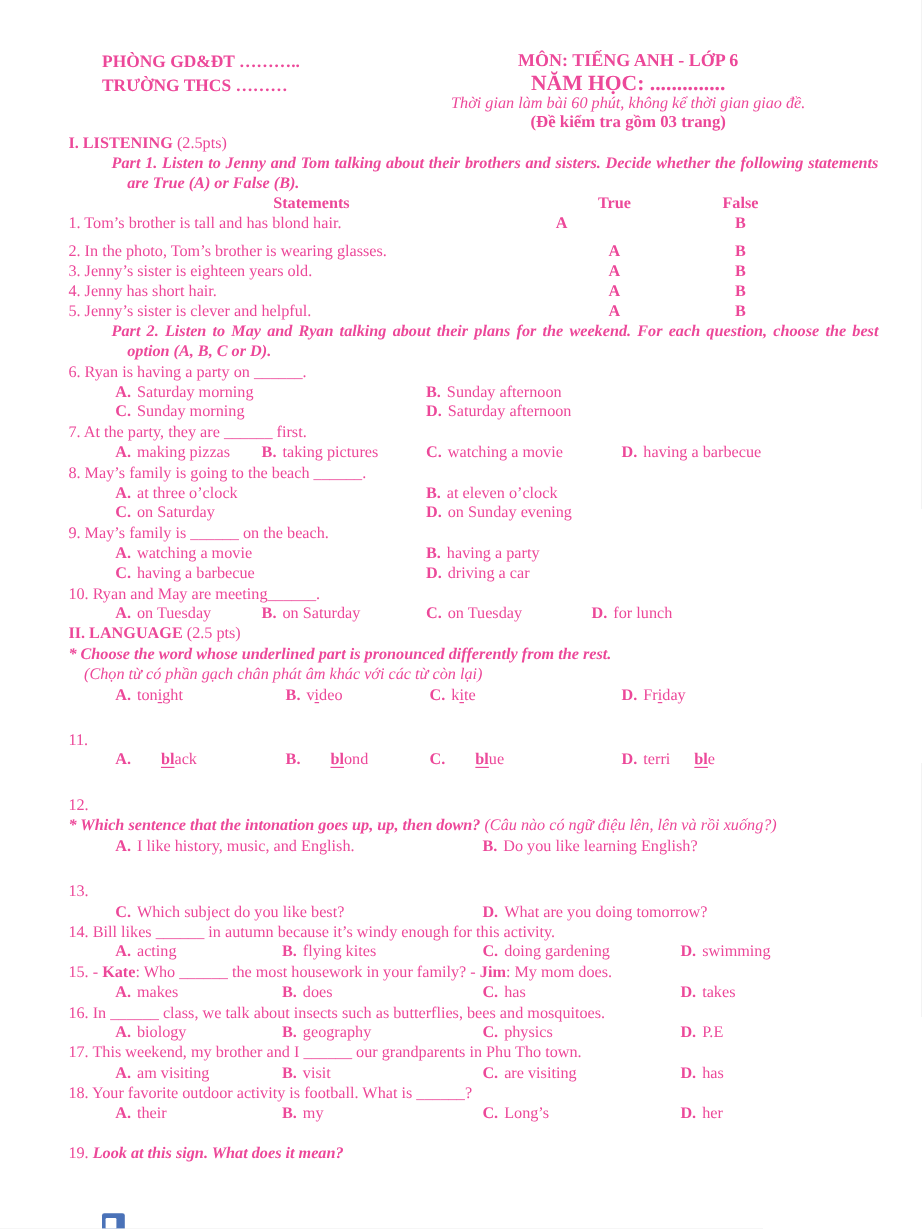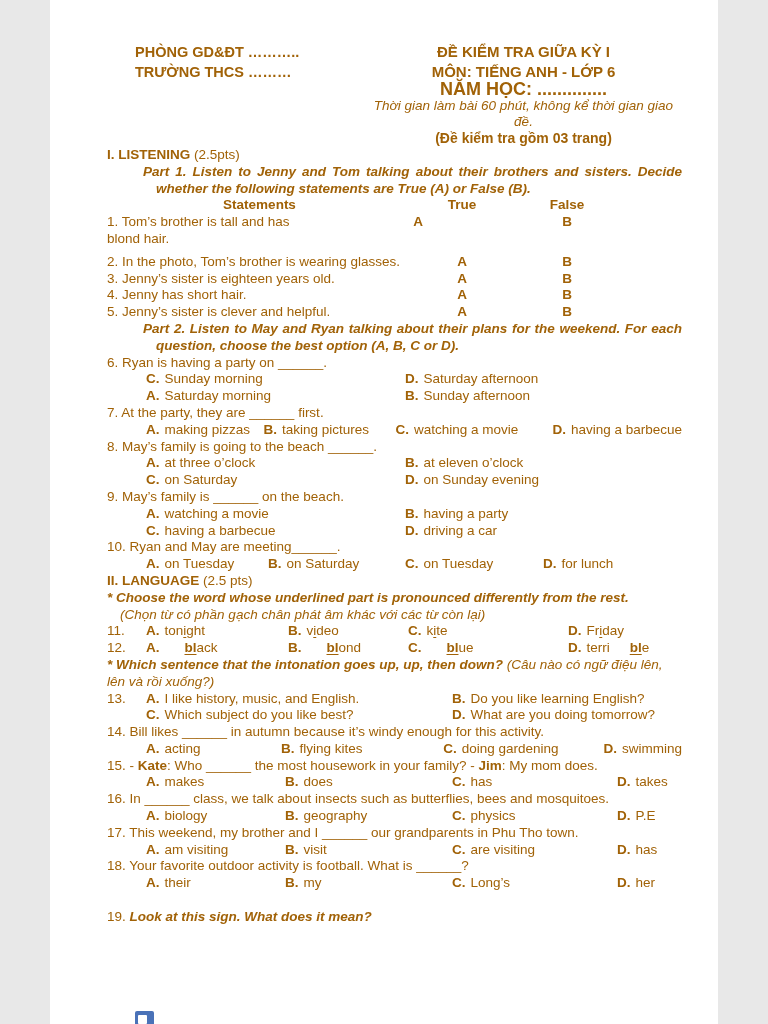--- a/index.html
+++ b/index.html
@@ -1,19 +1,19 @@
 <!DOCTYPE html>
 <html><head>
 <meta charset="utf-8">
 <style>
   html,body{margin:0;padding:0;background:#e8e8e8;}
   .page{
-    width:668px;height:1024px;background:#ffffff;position:relative;overflow:hidden;
-    font-family:Liberation Sans, sans-serif;
-    font-size:13.5px;color:#a16207;margin:0 auto;
+    width:768px;height:1024px;background:#ffffff;position:relative;overflow:hidden;
+    font-family:Liberation Serif, serif;
+    font-size:13.5px;color:#ec4899;margin:0 auto;
   }
   .content{padding:42px 36px 0 57px;}
   
   .hdr{display:flex;}
   .hdr-left{width:230px;padding-left:28px;font-weight:bold;font-size:14.5px;line-height:20px;white-space:nowrap;}
   .hdr-right{flex:1;text-align:center;}
   .t1{font-weight:bold;font-size:15px;line-height:20px;}
   .t2{font-weight:bold;font-size:15px;line-height:19px;}
   .t3{font-weight:bold;font-size:18px;line-height:17px;}
   .t4{font-style:italic;font-size:13.5px;line-height:16px;}
@@ -30,21 +30,21 @@
   .tfrow{display:flex;margin-right:60px;line-height:16.8px;}
   .stmt{flex:1;}
   .stmt-h{flex:1;text-align:center;font-weight:bold;}
   .tc{width:100px;text-align:center;}
   .fc{width:110px;text-align:center;}
   .tfb{font-weight:bold;}
   .gap6{margin-bottom:6px;gap:44px;}
   
   .orow{display:flex;padding-left:39px;line-height:16.8px;}
   .orow.withnum{padding-left:0;}
-  .numc{width:39px;}
+  .numc{width:39px;margin-top:38px;}
   .lbl{font-weight:bold;margin-right:5px;}
   .cell{white-space:nowrap;}
   .c122{width:122px}.c137{width:137px}.c163{width:163px}.c138{width:138px}
   .c142{width:142px}.c120{width:120px}.c160{width:160px}
   .c139{width:139px}.c167{width:167px}.c165{width:165px}
   .c259{width:259px}.c306{width:306px}
   .fx{flex:1;}
   .ul{text-decoration:underline;text-underline-offset:2px;}
   .bu{font-weight:bold;margin-left:20px;}
   .q19{margin-top:17px;}
@@ -57,21 +57,20 @@
 
 <div class="page">
   <div class="content">
 
     <div class="hdr">
       <div class="hdr-left">
         <div>PHÒNG GD&amp;ĐT ………..</div>
         <div>TRƯỜNG THCS ………</div>
       </div>
       <div class="hdr-right">
-        <div class="t1">ĐỀ KIỂM TRA GIỮA KỲ I</div>
         <div class="t2">MÔN: TIẾNG ANH - LỚP 6</div>
         <div class="t3">NĂM HỌC: ..............</div>
         <div class="t4">Thời gian làm bài 60 phút, không kể thời gian giao đề.</div>
         <div class="t5">(Đề kiểm tra gồm 03 trang)</div>
       </div>
     </div>
 
     <div class="line sechead"><span>I. LISTENING</span><span class="pts"> (2.5pts)</span></div>
 
     <div class="pintro">Part 1. Listen to Jenny and Tom talking about their brothers and sisters. Decide whether the following statements are True (A) or False (B).</div>
@@ -104,26 +103,26 @@
     <div class="tfrow">
       <div class="stmt">5. Jenny’s sister is clever and helpful.</div>
       <div class="tc tfb">A</div>
       <div class="fc tfb">B</div>
     </div>
 
     <div class="pintro">Part 2. Listen to May and Ryan talking about their plans for the weekend. For each question, choose the best option (A, B, C or D).</div>
 
     <div class="line">6. Ryan is having a party on ______.</div>
     <div class="orow">
+      <span class="cell c259"><b class="lbl">A.</b><span>Saturday morning</span></span>
+      <span class="cell fx"><b class="lbl">B.</b><span>Sunday afternoon</span></span>
+    </div>
+    <div class="orow">
       <span class="cell c259"><b class="lbl">C.</b><span>Sunday morning</span></span>
       <span class="cell fx"><b class="lbl">D.</b><span>Saturday afternoon</span></span>
-    </div>
-    <div class="orow">
-      <span class="cell c259"><b class="lbl">A.</b><span>Saturday morning</span></span>
-      <span class="cell fx"><b class="lbl">B.</b><span>Sunday afternoon</span></span>
     </div>
 
     <div class="line">7. At the party, they are ______ first.</div>
     <div class="orow">
       <span class="cell c122"><b class="lbl">A.</b><span>making pizzas</span></span>
       <span class="cell c137"><b class="lbl">B.</b><span>taking pictures</span></span>
       <span class="cell c163"><b class="lbl">C.</b><span>watching a movie</span></span>
       <span class="cell fx"><b class="lbl">D.</b><span>having a barbecue</span></span>
     </div>
 

